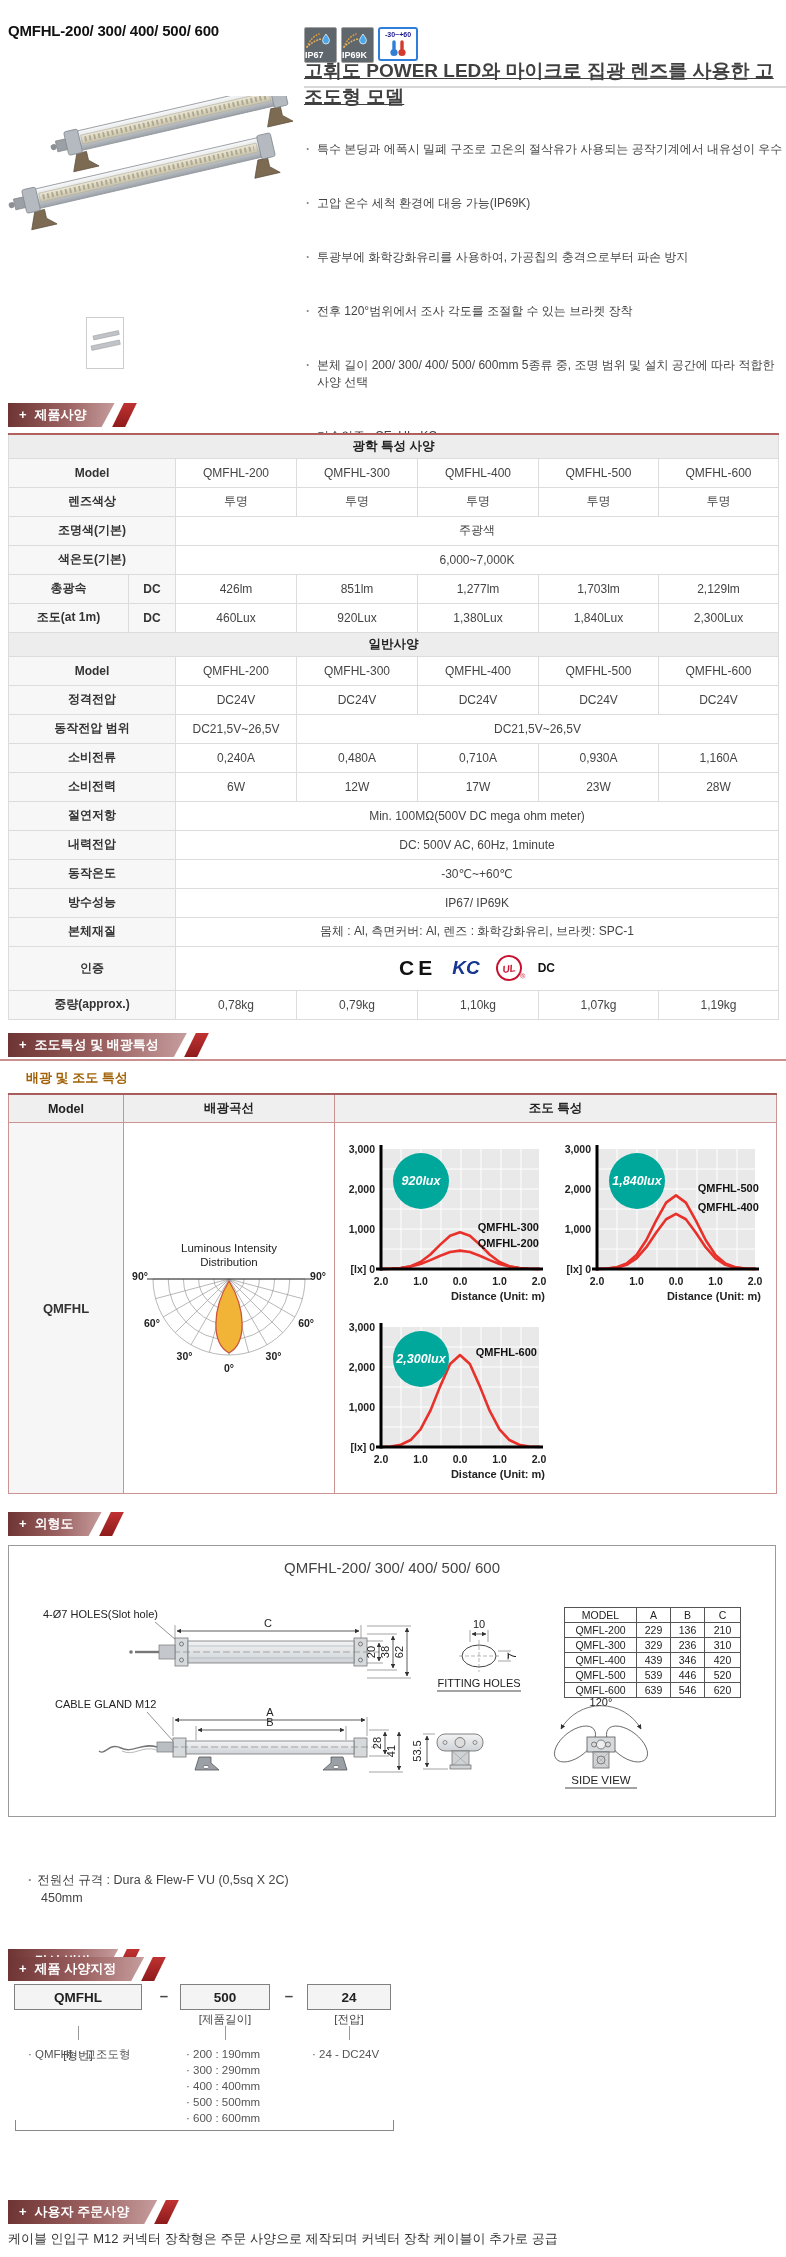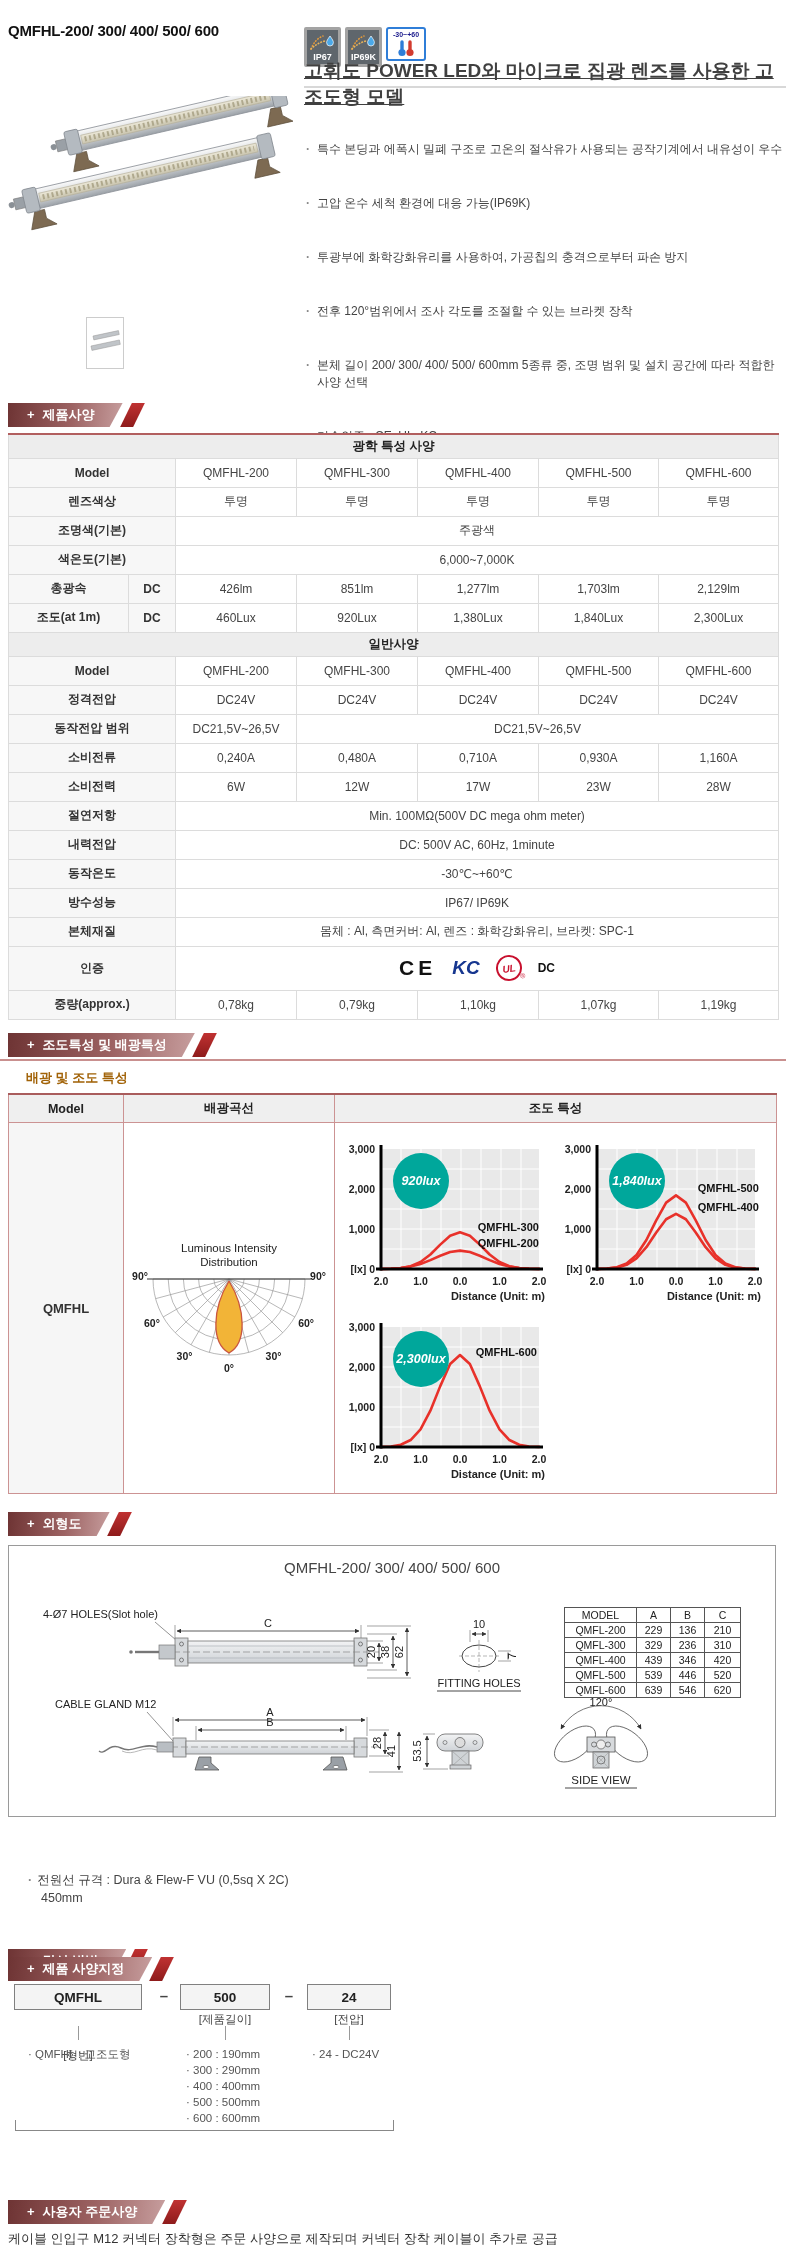--- a/index.html
+++ b/index.html
@@ -3,40 +3,40 @@
 <meta charset="utf-8">
 <style>
   html,body{margin:0;padding:0;background:#fff;}
   #page{position:relative;width:786px;height:2257px;background:#fff;overflow:hidden;
         font-family:"Liberation Sans","DejaVu Sans",sans-serif;color:#333;}
   .abs{position:absolute;}
 
   
   .title{left:8px;top:22px;font-size:15px;font-weight:bold;color:#111;letter-spacing:-0.2px;}
   .badges{left:304px;top:27px;display:flex;gap:4px;align-items:flex-start;}
-  .ipbadge{width:31px;height:34px;background:#5f666c;border:3px solid #a3a3a3;border-radius:2px;
-           display:flex;flex-direction:column;align-items:center;justify-content:flex-end;}
+  .ipbadge{width:31px;height:34px;background:#5f666c;border:1px solid #a3a3a3;border-radius:2px;
+           display:flex;flex-direction:column;justify-content:flex-end;}
   .iplabel{color:#fff;font-weight:bold;font-size:9px;line-height:13px;}
   .tempbadge{width:40px;height:34px;background:#fff;border:2px solid #2f7ed8;border-radius:3px;
              box-sizing:border-box;display:flex;flex-direction:column;align-items:center;}
   .temptxt{font-size:7px;font-weight:bold;color:#1a1a8c;line-height:9px;margin-top:1px;}
   .headline{left:304px;top:58px;width:482px;font-size:19px;font-weight:bold;color:#404040;text-decoration:underline;}
   .headline-rule{left:304px;top:86px;width:482px;height:2px;background:#d8d8d8;}
   .features{left:306px;top:104px;width:478px;margin:0;padding:0;list-style:none;}
   .features li{position:relative;padding-left:11px;font-size:12px;line-height:17px;color:#444;margin-bottom:3px;margin-top:37px;}
   .features li::before{content:"·";position:absolute;left:0;top:0;color:#888;font-weight:bold;}
   .thumb{left:86px;top:317px;width:36px;height:50px;border:1px solid #ccc;background:#fff;
          display:flex;align-items:center;justify-content:center;}
 
   
   .ribbon{position:absolute;left:8px;height:24px;display:flex;}
   .rb-body{background:linear-gradient(95deg,#6e3434 0%,#9c6262 55%,#c79e9e 100%);
            clip-path:polygon(0 0,100% 0,calc(100% - 13px) 100%,0 100%);
            color:#fff;font-weight:bold;font-size:13px;line-height:24px;
-           padding:0 28px 0 19px;white-space:nowrap;}
+           padding:0 28px 0 11px;white-space:nowrap;}
   .rb-body .plus{margin-right:8px;}
   .rb-tail{width:13px;height:24px;margin-left:3px;background:linear-gradient(180deg,#c03232,#8e1b1b);
            transform:skewX(-26deg);}
 
   
   table.spec{position:absolute;left:8px;top:433px;width:770px;border-collapse:collapse;
              table-layout:fixed;font-size:12px;color:#444;border-top:2px solid #b25f5f;}
   .spec td,.spec th{border:1px solid #dcdcdc;text-align:center;vertical-align:middle;padding:0 3px;background:#fff;}
   .spec th{background:#f7f7f7;font-weight:bold;color:#333;font-size:12px;}
   .spec .sec{background:#ededed;font-weight:bold;color:#222;font-size:12.5px;}

